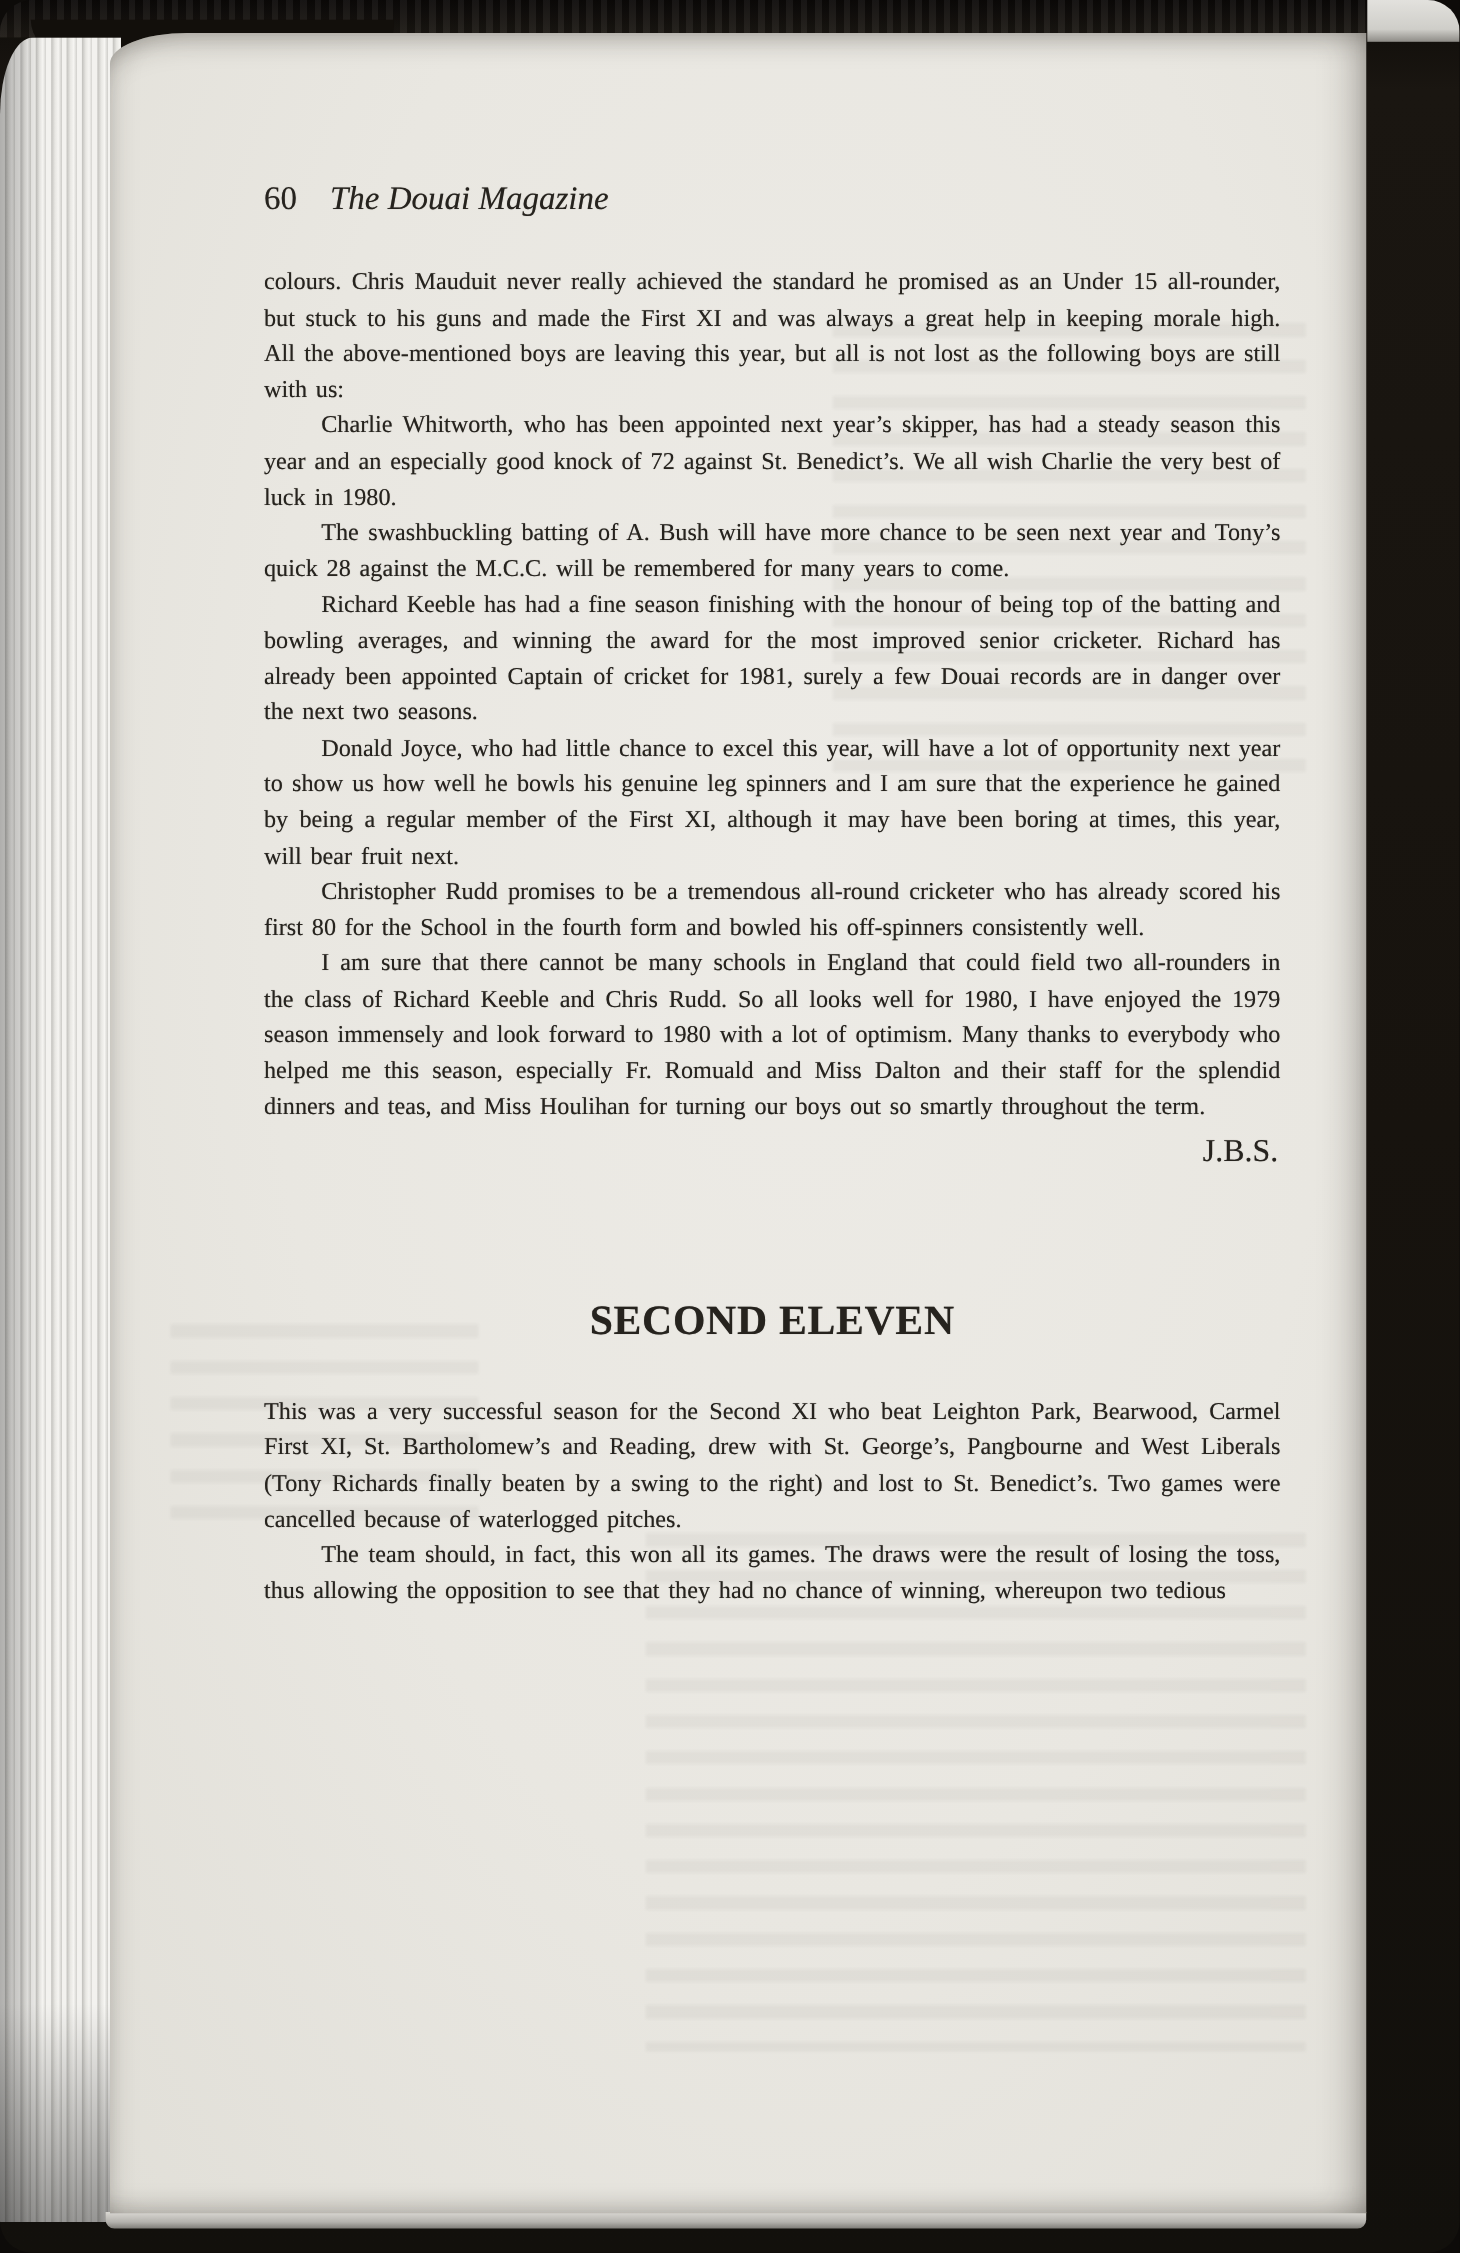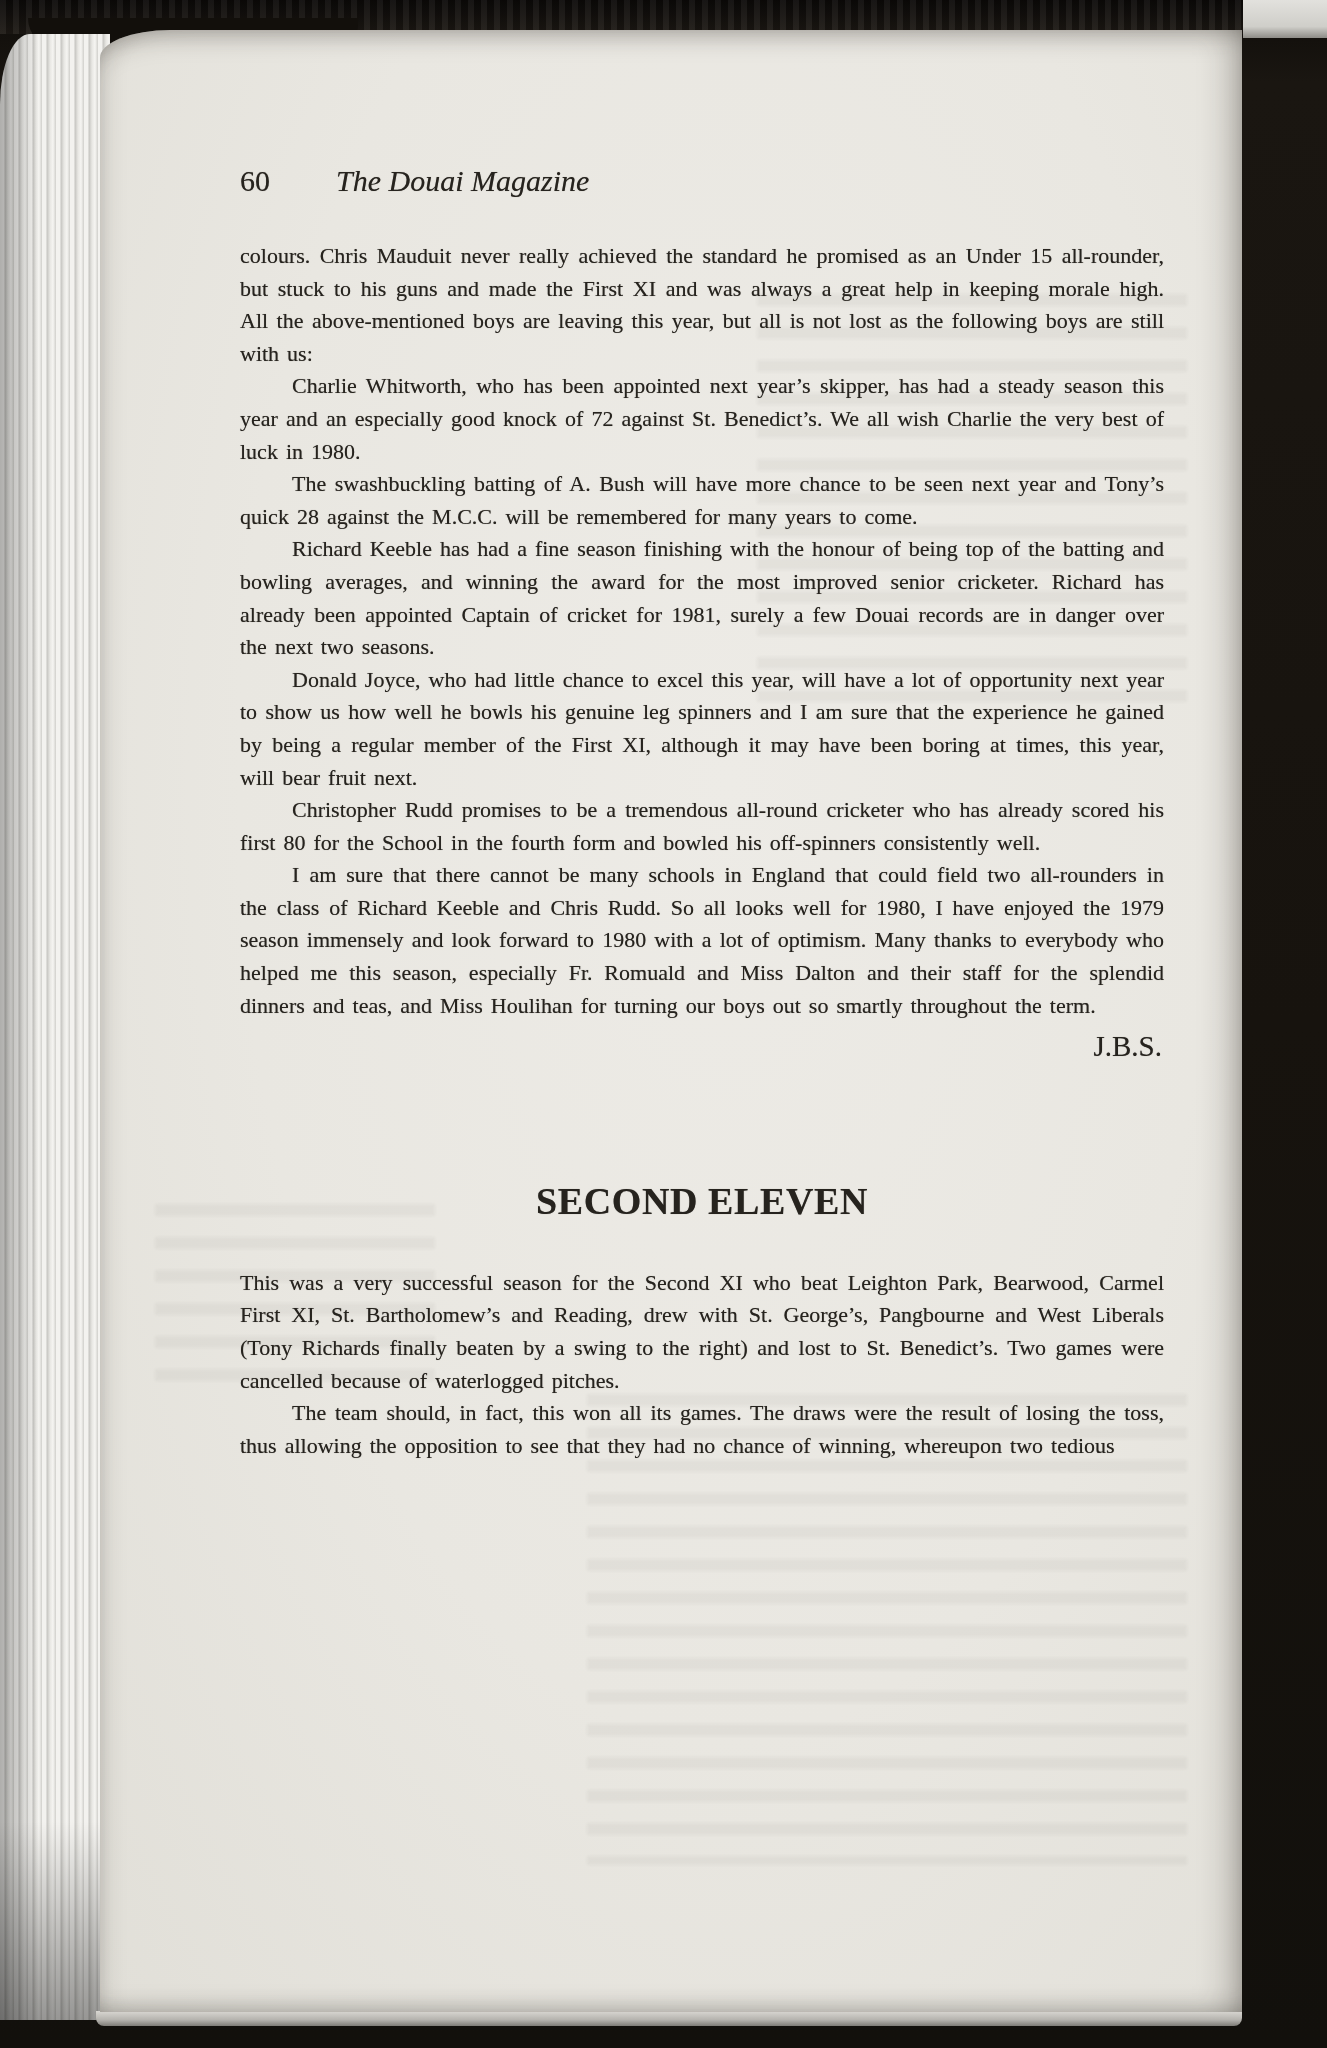--- a/index.html
+++ b/index.html
@@ -4,20 +4,21 @@
 <style>
   html, body { margin: 0; padding: 0; background: #0d0b09; }
 
   .photo {
     position: relative;
     width: 1327px;
     height: 2048px;
     background: linear-gradient(180deg, #0e0c09 0%, #1a1611 4%, #17130e 50%, #12100c 100%);
     overflow: hidden;
     font-family: "Liberation Serif", "DejaVu Serif", serif;
+    border-radius: 29px;
   }
 
   
   .cover-top {
     position: absolute; top: 0; left: 0; right: 0; height: 34px;
     background:
       repeating-linear-gradient(90deg, rgba(255,255,255,0.05) 0 6px, rgba(0,0,0,0.12) 6px 13px),
       linear-gradient(180deg, #0b0908, #1d1914);
   }
   .cover-bump {
@@ -84,21 +85,21 @@
     text-shadow: 0 0 0.7px rgba(38,35,30,0.55);
   }
 
   .page-header {
     font-size: 30px;
     line-height: 34px;
     display: flex;
     gap: 30px;
     margin-bottom: 42px;
   }
-  .ptitle { font-style: italic; margin-left: 36px; }
+  .ptitle { font-style: italic; }
 
   .body-par {
     margin: 0;
     font-size: 22px;
     line-height: 32.6px;
     text-align: justify;
     text-indent: 52px;
     word-spacing: 2.5px;
   }
   .body-par.no-indent { text-indent: 0; }

